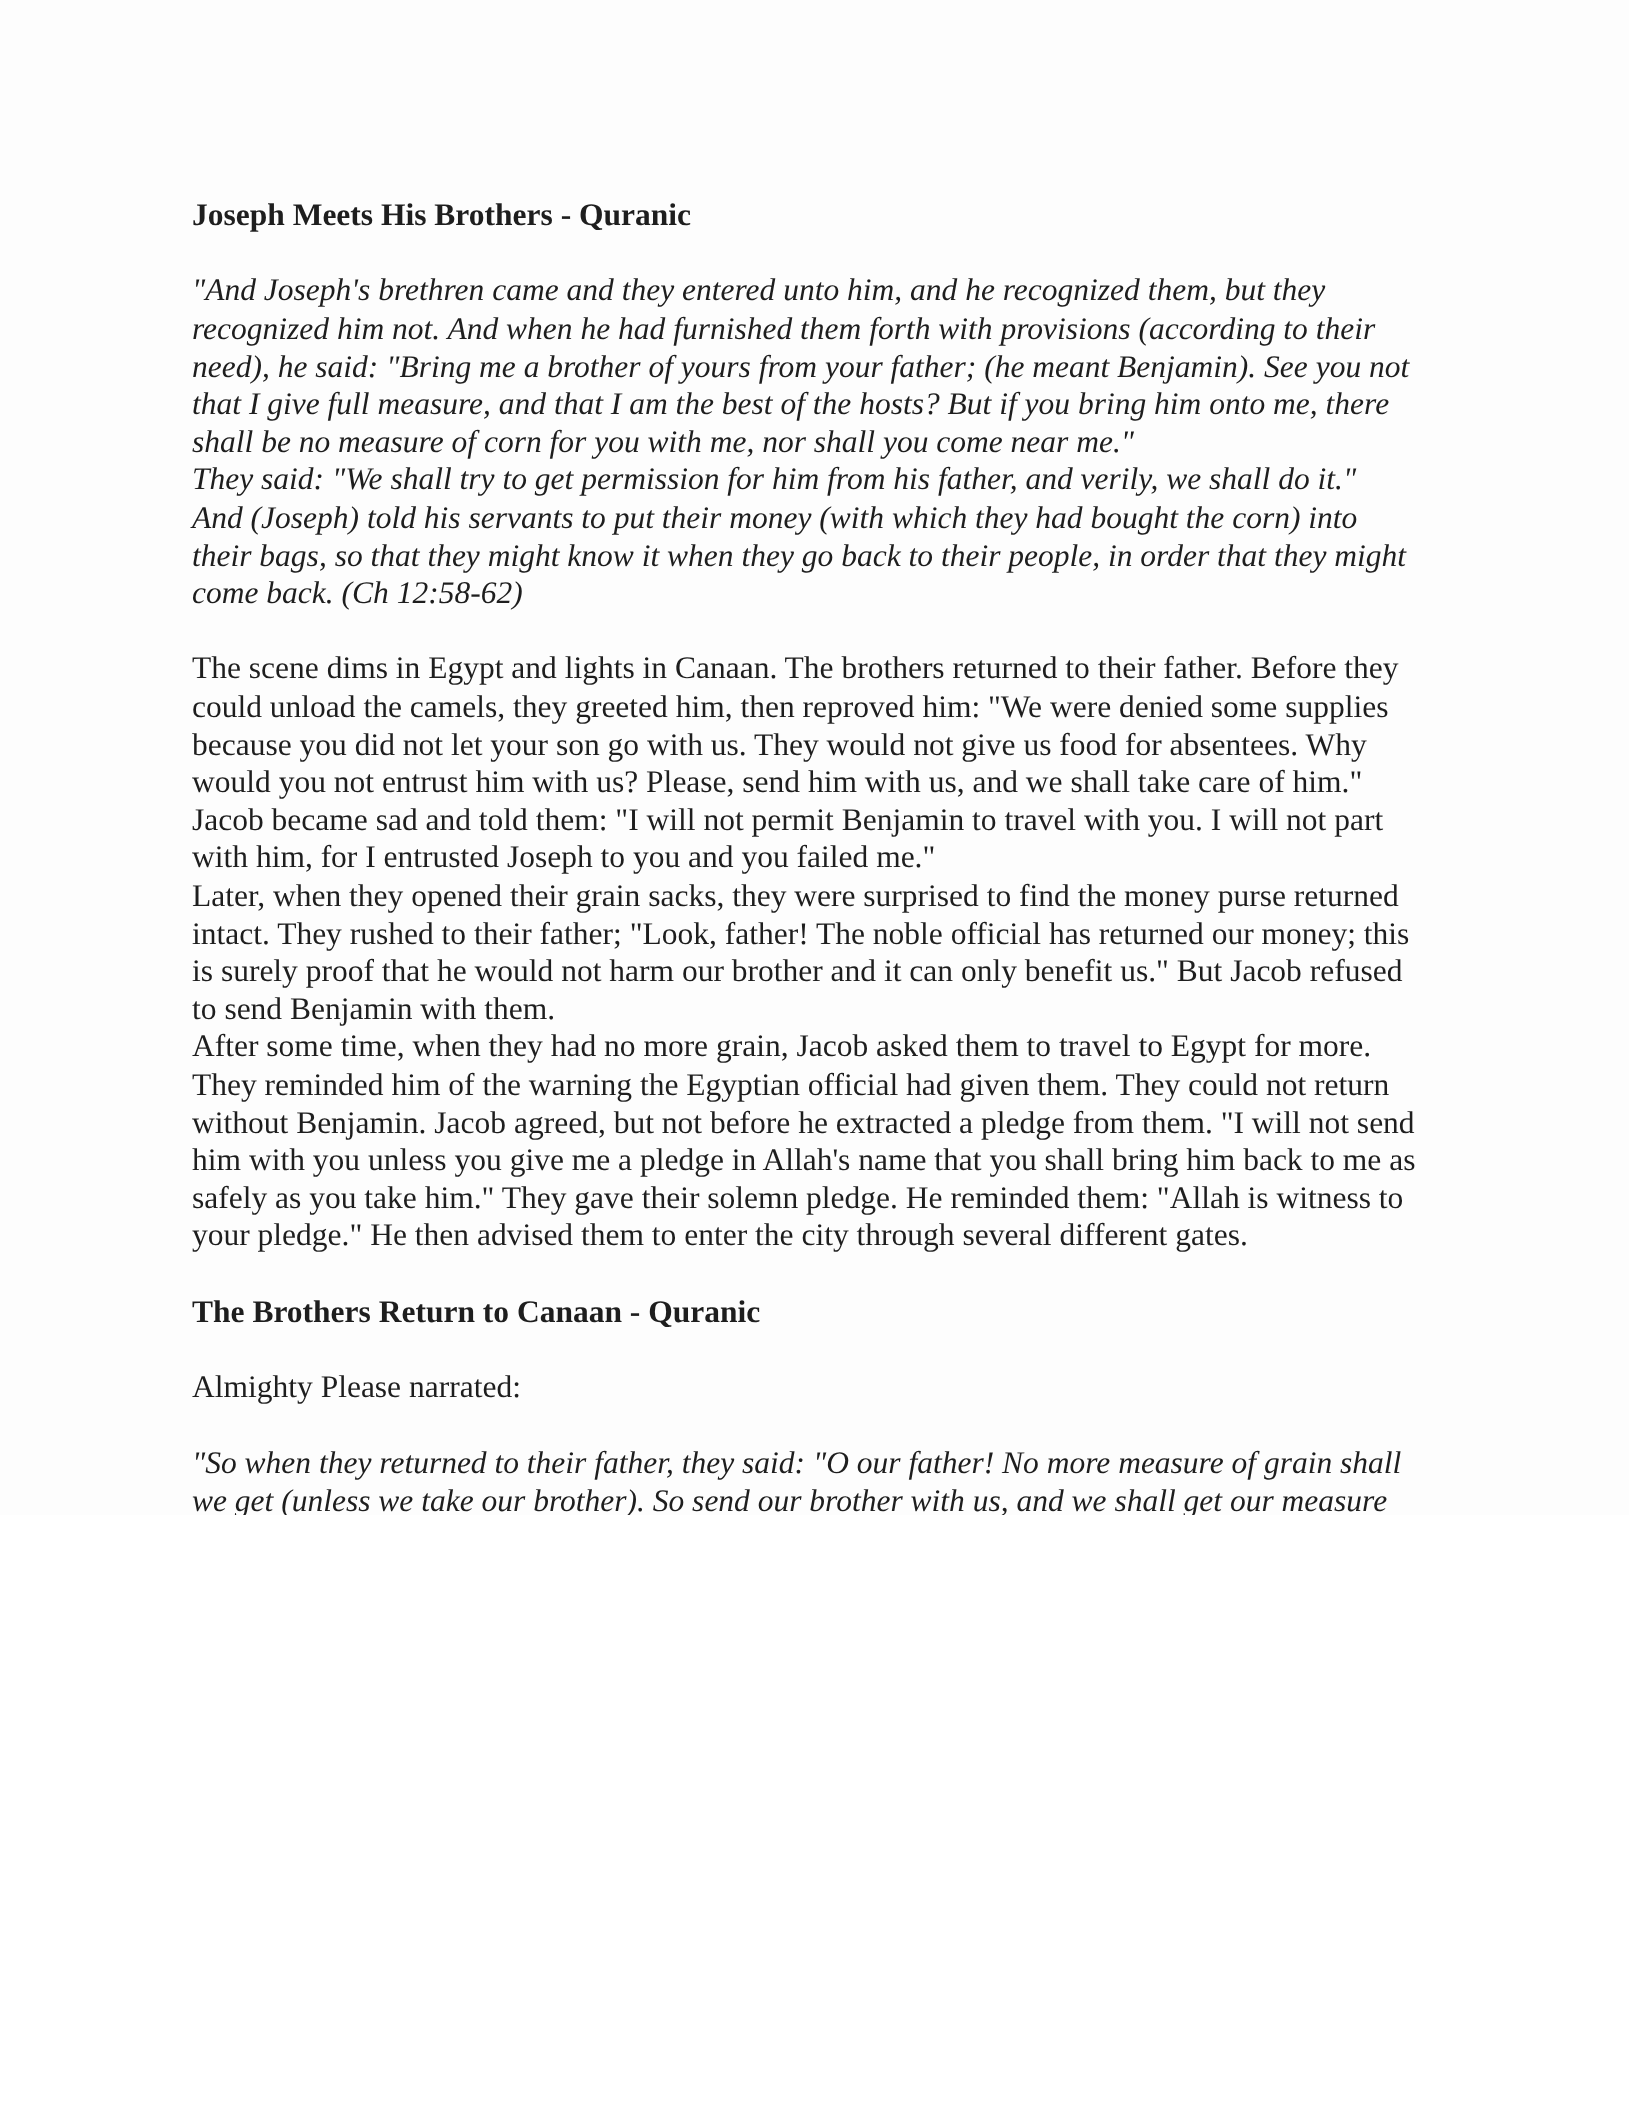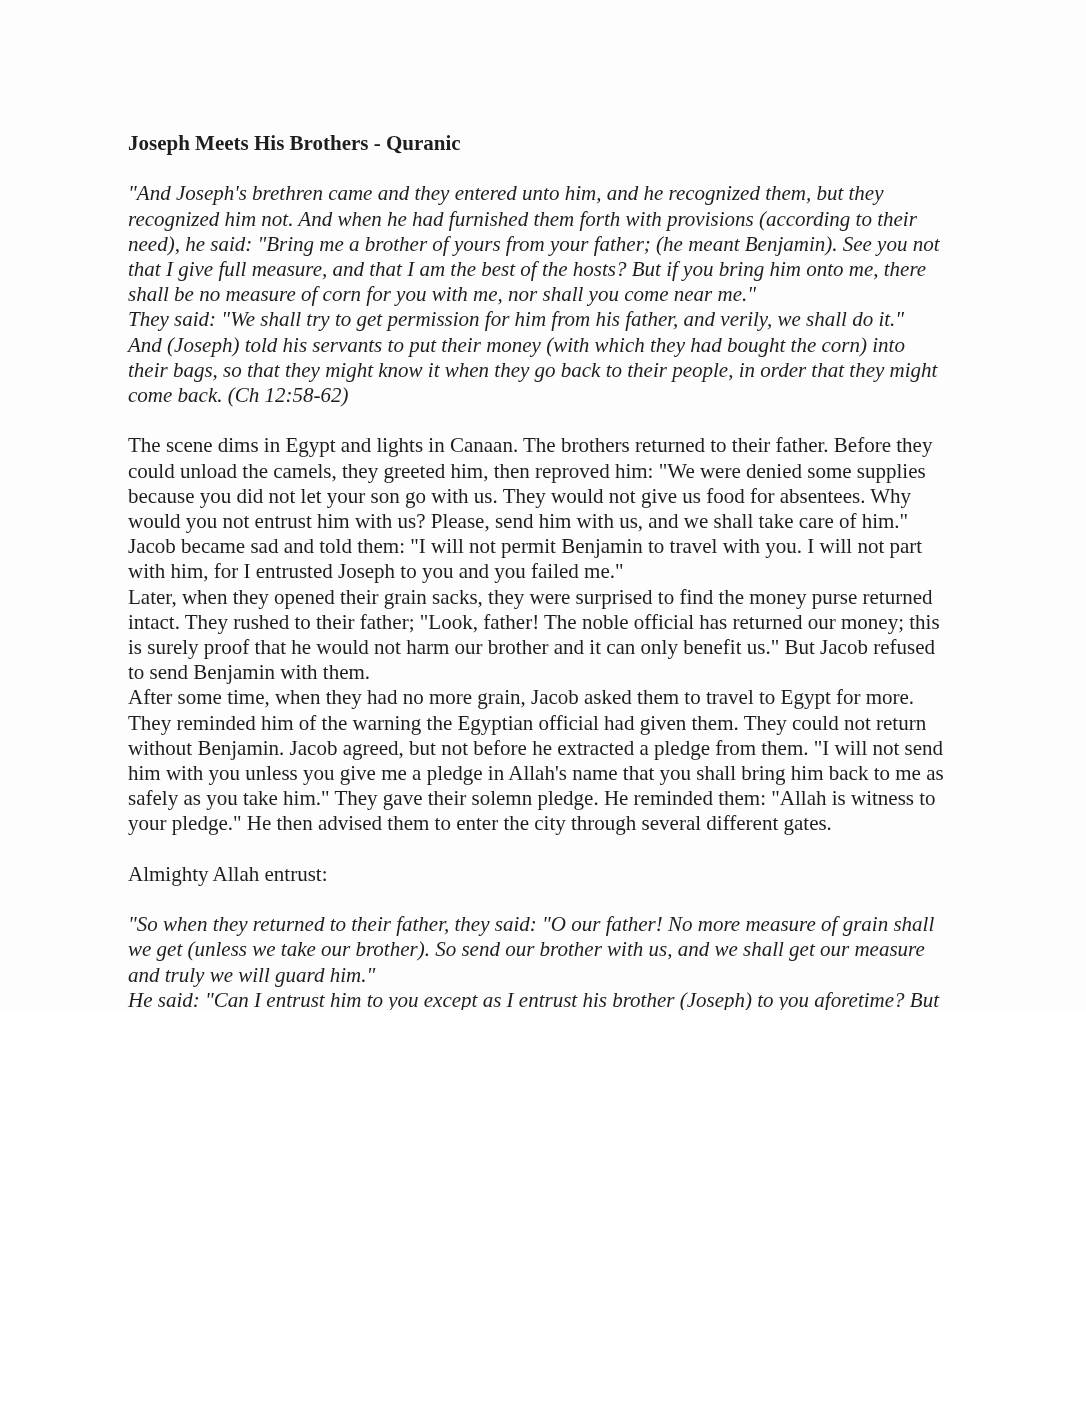--- a/index.html
+++ b/index.html
@@ -54,21 +54,22 @@
 Later, when they opened their grain sacks, they were surprised to find the money purse returned
 intact. They rushed to their father; "Look, father! The noble official has returned our money; this
 is surely proof that he would not harm our brother and it can only benefit us." But Jacob refused
 to send Benjamin with them.
 After some time, when they had no more grain, Jacob asked them to travel to Egypt for more.
 They reminded him of the warning the Egyptian official had given them. They could not return
 without Benjamin. Jacob agreed, but not before he extracted a pledge from them. "I will not send
 him with you unless you give me a pledge in Allah's name that you shall bring him back to me as
 safely as you take him." They gave their solemn pledge. He reminded them: "Allah is witness to
 your pledge." He then advised them to enter the city through several different gates.</div>
-  <div class="block">Almighty Allah entrust:</div>
+  <div class="block heading">The Brothers Return to Canaan - Quranic</div>
+  <div class="block">Almighty Please narrated:</div>
   <div class="block quote">"So when they returned to their father, they said: "O our father! No more measure of grain shall
 we get (unless we take our brother). So send our brother with us, and we shall get our measure
 and truly we will guard him."
 He said: "Can I entrust him to you except as I entrust his brother (Joseph) to you aforetime? But
 Allah is the best to guard, and He is the Most Merciful of those Who show mercy."
 And when thopened their bags, they found their money had been returned to them. They said: "O
 our father! What more can we desire? This, our money has been returned to us, so we shall get
 more food for our family, and we shall guard our brother and add one more measure of a</div>
 </div>
 

